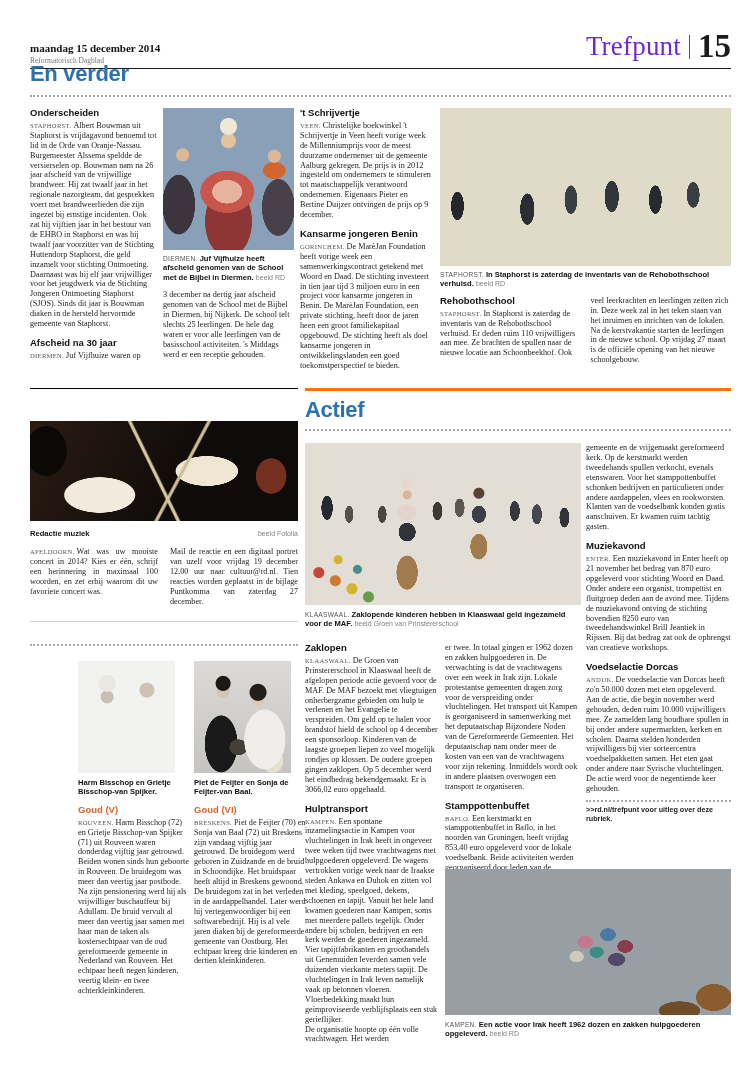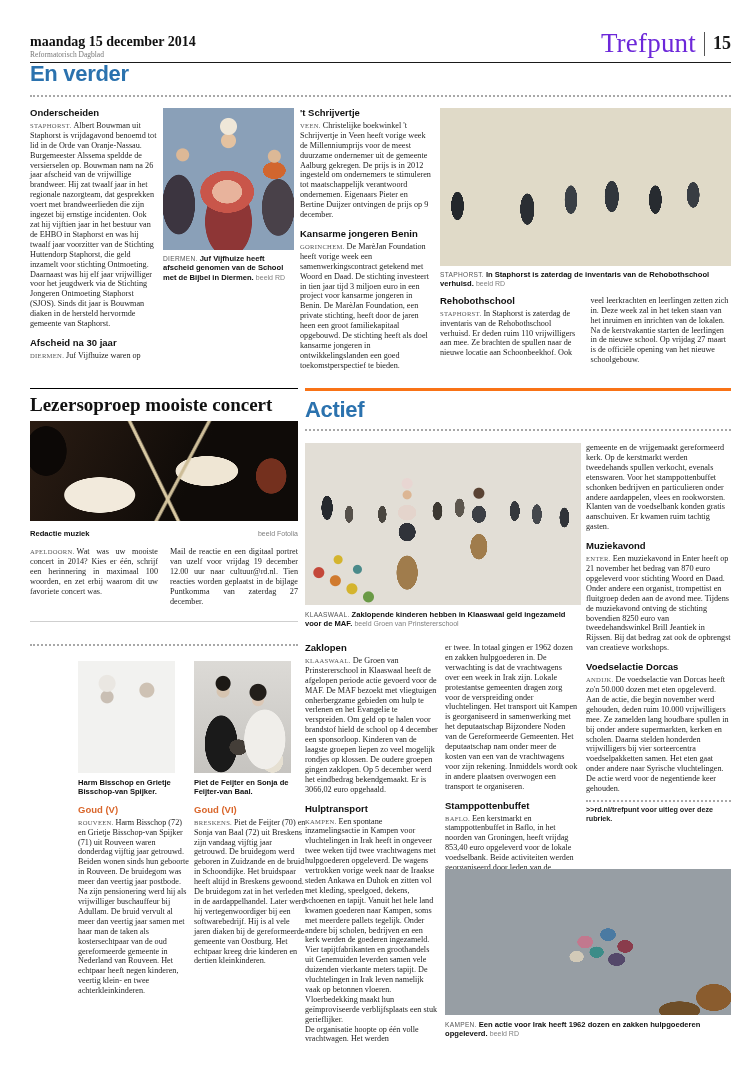--- a/index.html
+++ b/index.html
@@ -1,26 +1,26 @@
 <!DOCTYPE html>
 <html><head>
 <meta charset="utf-8">
 <style>
   html,body{margin:0;padding:0;background:#fff;}
   .page{position:relative;width:738px;height:1068px;background:#fff;overflow:hidden;
         font-family:"Liberation Serif","DejaVu Serif",serif;color:#1d1d1d;}
   
   .hdr{position:absolute;left:30px;top:28px;width:701px;display:flex;justify-content:space-between;
        align-items:flex-end;border-bottom:1.5px solid #1a1a1a;padding-bottom:3px;}
-  .hdr-date{font-weight:bold;font-size:14px;line-height:1.25;color:#111;}
+  .hdr-date{font-weight:bold;font-size:11px;line-height:1.25;color:#111;}
   .hdr-pub{font-size:7.5px;color:#777;}
   .masthead{display:flex;align-items:center;}
   .mast-name{font-size:27px;color:#6d28d9;letter-spacing:.2px;}
   .mast-sep{display:inline-block;width:1px;height:24px;background:#555;margin:0 8px;}
-  .mast-num{font-size:18px;font-weight:bold;color:#1a1a1a;}
+  .mast-num{font-size:33px;font-weight:bold;color:#1a1a1a;}
   
   .title-blue{font-family:"Liberation Sans","DejaVu Sans",sans-serif;font-weight:bold;
               font-size:22px;letter-spacing:-.3px;color:#2b72ae;line-height:1;}
   .title-serif{font-weight:bold;font-size:19px;color:#111;line-height:1;}
   .dotrule{height:0;border-top:2px dotted #a8a8a8;}
   .grayrule{height:0;border-top:1px solid #cfcfcf;}
   
   .col{position:absolute;}
   .art h3{font-family:"Liberation Sans","DejaVu Sans",sans-serif;font-size:9.5px;font-weight:bold;
           color:#111;margin:0 0 2px 0;line-height:1.15;}
@@ -172,40 +172,40 @@
   <div class="col art" style="left:30px;top:108px;width:128px;">
     <h3>Onderscheiden</h3>
     <p><span class="place">Staphorst.</span><span>Albert Bouwman uit Staphorst is vrijdagavond benoemd tot lid in de Orde van Oranje-Nassau. Burgemeester Alssema speldde de versierselen op. Bouwman nam na 26 jaar afscheid van de vrijwillige brandweer. Hij zat twaalf jaar in het regionale nazorgteam, dat gesprekken voert met brandweerlieden die zijn ingezet bij ernstige incidenten. Ook zat hij vijftien jaar in het bestuur van de EHBO in Staphorst en was hij twaalf jaar voorzitter van de Stichting Huttendorp Staphorst, die geld inzamelt voor stichting Ontmoeting. Daarnaast was hij elf jaar vrijwilliger voor het jeugdwerk via de Stichting Jongeren Ontmoeting Staphorst (SJOS). Sinds dit jaar is Bouwman diaken in de hersteld hervormde gemeente van Staphorst.</span></p>
     <h3 class="mt">Afscheid na 30 jaar</h3>
     <p><span class="place">Diermen.</span><span>Juf Vijfhuize waren op</span></p>
   </div>
 
   <div class="col art" style="left:163px;top:108px;width:131px;">
     <div class="ph" id="ph-diermen"></div>
     <div class="cap" style="margin-top:4px;"><span class="place">Diermen.</span><span>Juf Vijfhuize heeft afscheid genomen van de School met de Bijbel in Diermen.</span> <span class="credit">beeld RD</span></div>
+    <p style="margin-top:8px;">3 december na dertig jaar afscheid genomen van de School met de Bijbel in Diermen, bij Nijkerk. De school telt slechts 25 leerlingen. De hele dag waren er voor alle leerlingen van de basisschool activiteiten. 's Middags werd er een receptie gehouden.</p>
   </div>
 
   <div class="col art" style="left:300px;top:108px;width:131px;">
     <h3>'t Schrijvertje</h3>
     <p><span class="place">Veen.</span><span>Christelijke boekwinkel 't Schrijvertje in Veen heeft vorige week de Millenniumprijs voor de meest duurzame ondernemer uit de gemeente Aalburg gekregen. De prijs is in 2012 ingesteld om ondernemers te stimuleren tot maatschappelijk verantwoord ondernemen. Eigenaars Pieter en Bertine Duijzer ontvingen de prijs op 9 december.</span></p>
     <h3 class="mt">Kansarme jongeren Benin</h3>
     <p><span class="place">Gorinchem.</span><span>De MarèJan Foundation heeft vorige week een samenwerkingscontract getekend met Woord en Daad. De stichting investeert in tien jaar tijd 3 miljoen euro in een project voor kansarme jongeren in Benin. De MarèJan Foundation, een private stichting, heeft door de jaren heen een groot familiekapitaal opgebouwd. De stichting heeft als doel kansarme jongeren in ontwikkelingslanden een goed toekomstperspectief te bieden.</span></p>
   </div>
 
   <div class="col art" style="left:440px;top:108px;width:291px;">
     <div class="ph" id="ph-staphorst"></div>
     <div class="cap" style="margin-top:4px;"><span class="place">Staphorst.</span><span>In Staphorst is zaterdag de inventaris van de Rehobothschool verhuisd.</span> <span class="credit">beeld RD</span></div>
     <div style="margin-top:7px;column-count:2;column-gap:10px;">
       <h3>Rehobothschool</h3>
       <p><span class="place">Staphorst.</span><span>In Staphorst is zaterdag de inventaris van de Rehobothschool verhuisd. Er deden ruim 110 vrijwilligers aan mee. Ze brachten de spullen naar de nieuwe locatie aan Schoonbeekhof. Ook veel leerkrachten en leerlingen zetten zich in. Deze week zal in het teken staan van het inruimen en inrichten van de lokalen. Na de kerstvakantie starten de leerlingen in de nieuwe school. Op vrijdag 27 maart is de officiële opening van het nieuwe schoolgebouw.</span></p>
     </div>
   </div>
 
   <div class="lz art goud">
-    <div class="title-serif" style="position:absolute;top:6px;">Lezersoproep mooiste concert</div>
     <div class="ph" id="ph-fotolia" style="position:absolute;top:32px;"></div>
     <div class="caprow" style="position:absolute;top:140px;width:268px;">
       <span class="cap">Redactie muziek</span>
       <span class="cap credit">beeld Fotolia</span>
     </div>
     <div class="cols" style="position:absolute;top:158px;">
       <div class="c">
         <p class="just"><span class="place">Apeldoorn.</span><span>Wat was uw mooiste concert in 2014? Kies er één, schrijf een herinnering in maximaal 100 woorden, en zet erbij waarom dit uw favoriete concert was.</span></p>
       </div>
       <div class="c">

